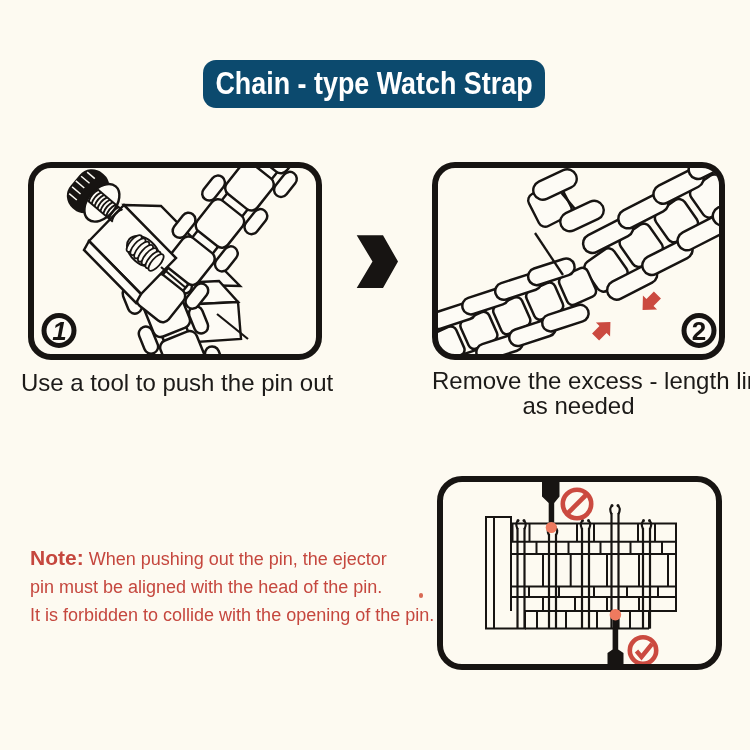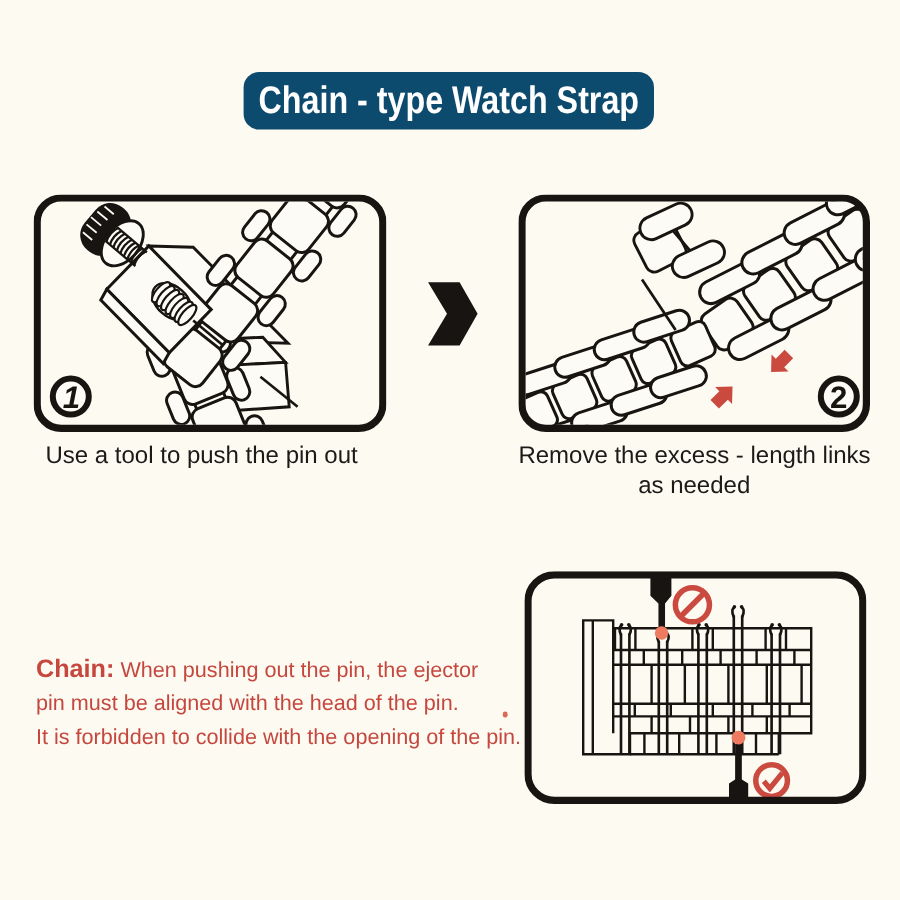--- a/index.html
+++ b/index.html
@@ -1,21 +1,21 @@
 <!DOCTYPE html>
 <html><head>
 <meta charset="utf-8">
 <style>
   html,body{margin:0;padding:0;}
   body{width:750px;height:750px;background:#FDFAF1;font-family:"Liberation Sans",sans-serif;position:relative;overflow:hidden;}
   .abs{position:absolute;}
   #title{left:203px;top:60px;width:342px;height:48px;background:#0c4a6e;border-radius:13px;
          color:#fff;font-weight:bold;font-size:32px;text-align:center;line-height:46px;white-space:nowrap;}
   #title span{position:absolute;left:50%;top:0;transform:scaleX(0.84) translateX(-50%);transform-origin:0 0;}
-  .cap{color:#1C1A18;font-size:20px;text-align:center;white-space:nowrap;}
+  .cap{color:#1C1A18;font-size:24px;text-align:center;white-space:nowrap;}
   #cap1{left:21px;top:369px;width:294px;}
   #cap2{left:432px;top:368px;width:293px;line-height:25px;}
   #note{left:30px;top:544px;width:440px;color:#C5473E;font-size:18px;line-height:28px;white-space:nowrap;}
   #note b{font-size:21px;}
 </style>
 </head>
 <body>
 <div id="title" class="abs">
     <span>Chain - type Watch Strap</span>
   </div>
@@ -191,21 +191,21 @@
       <path d="M-10.5,-5 L0,-5 L0,-10 L10.5,0 L0,10 L0,5 L-10.5,5 Z"></path>
     </g>
   </g>
 
   <circle cx="267" cy="168.5" r="15" fill="#FDFBF5" stroke="#171412" stroke-width="5"></circle>
   <text x="267" y="178" text-anchor="middle" font-size="26" font-weight="bold" fill="#171412">2</text>
   <rect x="3" y="3" width="287" height="192" rx="20" fill="none" stroke="#171412" stroke-width="6"></rect>
 </svg>
 <div id="cap2" class="abs cap">Remove the excess - length links<br>as needed</div>
 
-<div id="note" class="abs"><b>Chain:</b> When pushing out the pin, the ejector<br>pin must be aligned with the head of the pin.<br>It is forbidden to collide with the opening of the pin.</div>
+<div id="note" class="abs"><b>Note:</b> When pushing out the pin, the ejector<br>pin must be aligned with the head of the pin.<br>It is forbidden to collide with the opening of the pin.</div>
 
 <svg id="p3" class="abs" style="left:437px;top:476px" width="285" height="194" viewBox="0 0 285 194">
   <g stroke="#171412" stroke-width="2" fill="none">
 
     <path d="M49,41 H74 V47.5 H239 V135 H88 V152.6 H49 Z"></path>
     <line x1="57" y1="41" x2="57" y2="152.6"></line>
     <line x1="74" y1="47.5" x2="74" y2="135"></line>
 
     <line x1="74" y1="65.7" x2="239" y2="65.7"></line>
     <line x1="74" y1="78" x2="239" y2="78"></line>

